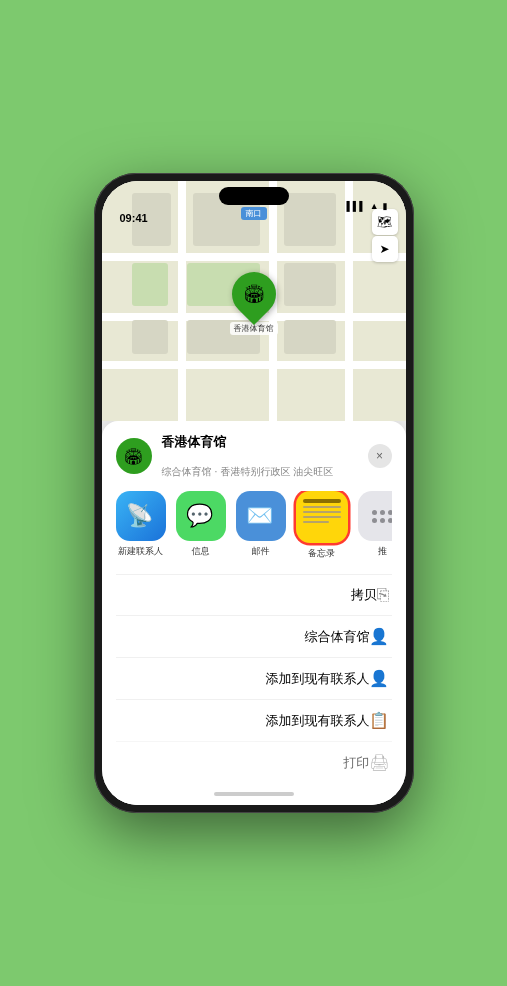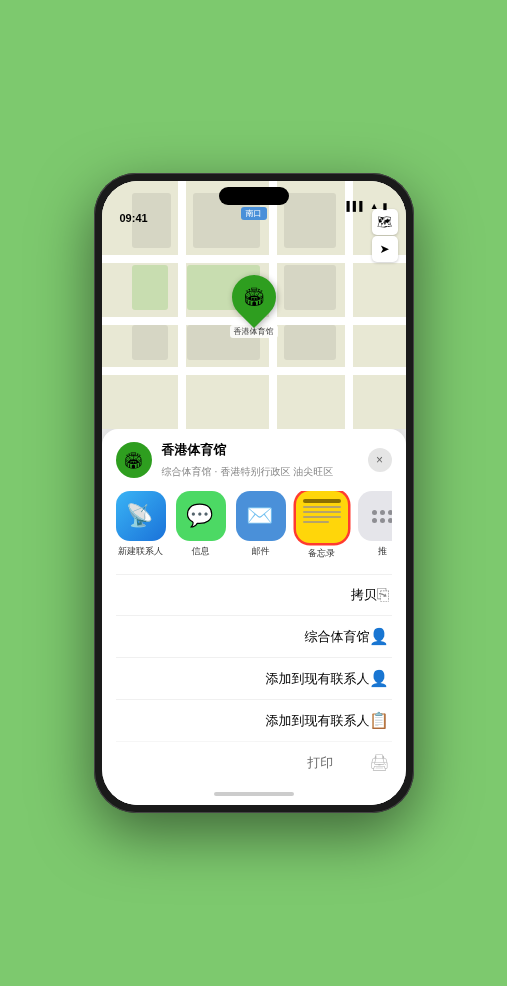--- a/index.html
+++ b/index.html
@@ -229,21 +229,21 @@
 
     .location-name {
       font-size: 13px;
       font-weight: 600;
       color: #000;
     }
 
     .location-desc {
       font-size: 10px;
       color: #888;
-      margin-top: 6px;
+      margin-top: 14px;
     }
 
     .close-btn {
       width: 24px;
       height: 24px;
       background: #e5e5e5;
       border-radius: 50%;
       display: flex;
       align-items: center;
       justify-content: center;
@@ -465,21 +465,21 @@
       <div class="action-row">
         <span class="action-label">添加到现有联系人</span>
         <span class="action-icon">👤</span>
       </div>
 
       <div class="action-row">
         <span class="action-label">添加到现有联系人</span>
         <span class="action-icon">📋</span>
       </div>
 
-      <div class="action-row" style="opacity:0.6;gap:36px;">
+      <div class="action-row" style="opacity:0.6;">
         <span class="action-label">打印</span>
         <span class="action-icon">🖨</span>
       </div>
 
       <div class="home-indicator">
         <div class="home-bar"></div>
       </div>
 
     </div>
   </div>

